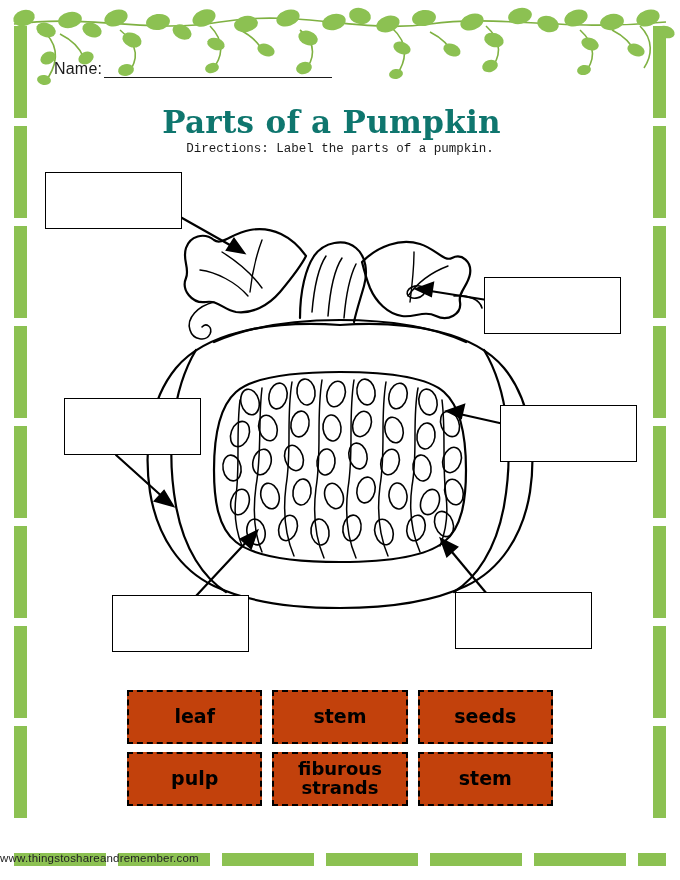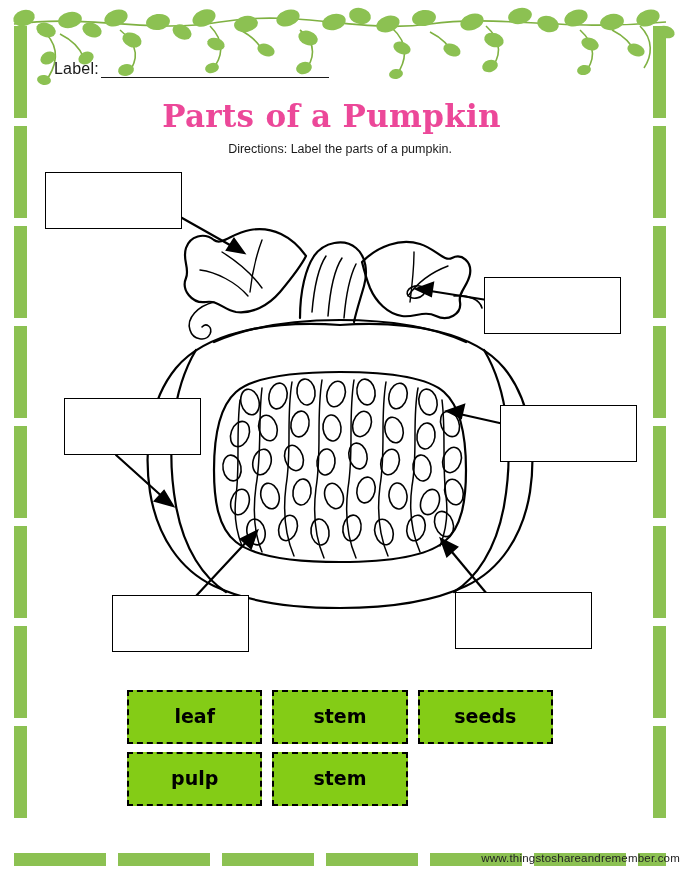--- a/index.html
+++ b/index.html
@@ -59,36 +59,36 @@
     width: 228px;
     border-bottom: 1.6px solid #1a1a1a;
     height: 15px;
     margin-left: 2px;
   }
 
   
   .title {
     position: absolute;
     left: 0;
-    top: 98px;
+    top: 104px;
     width: 663px;
     text-align: center;
     font-family: "DejaVu Serif", serif;
     font-weight: bold;
     font-size: 31px;
-    color: #ec4899;
+    color: #0f766e;
     letter-spacing: .3px;
   }
   .directions {
     position: absolute;
     left: 0;
     top: 142px;
     width: 680px;
     text-align: center;
-    font-family: Liberation Sans, sans-serif;
+    font-family: Liberation Mono, monospace;
     font-size: 12.5px;
     color: #1a1a1a;
   }
 
   
   .ansbox {
     position: absolute;
     border: 1.4px solid #000;
     background: #ffffff;
   }
@@ -118,31 +118,31 @@
     border: 2px dashed #000;
     display: flex;
     align-items: center;
     justify-content: center;
     font-family: "DejaVu Sans", sans-serif;
     font-weight: bold;
     font-size: 19px;
     color: #000;
     text-align: center;
     line-height: 1.05;
-    background: #84cc16;
+    background: #c2410c;
   }
   .word.two-line { font-size: 18px; }
 
   
   .footer {
     position: absolute;
     left: 0;
     top: 852px;
     width: 680px;
-    text-align: right;
+    text-align: left;
     font-family: "Liberation Sans", sans-serif;
     font-size: 11.5px;
     color: #222;
     letter-spacing: .2px;
   }
 </style>
 </head>
 <body>
 
 <div class="page">
@@ -230,21 +230,21 @@
       <ellipse cx="590" cy="44" rx="9" ry="6" transform="rotate(20 590 44)"></ellipse>
       <ellipse cx="584" cy="70" rx="7" ry="5" transform="rotate(-12 584 70)"></ellipse>
       <ellipse cx="612" cy="22" rx="12" ry="8" transform="rotate(-10 612 22)"></ellipse>
       <ellipse cx="636" cy="50" rx="9" ry="6" transform="rotate(22 636 50)"></ellipse>
       <ellipse cx="648" cy="18" rx="12" ry="8" transform="rotate(-20 648 18)"></ellipse>
       <ellipse cx="666" cy="32" rx="9" ry="6" transform="rotate(18 666 32)"></ellipse>
     </g>
   </svg>
 
   <div class="name-row">
-    <span class="name-label">Label:</span>
+    <span class="name-label">Name:</span>
     <span class="name-line"></span>
   </div>
 
   <div class="title">Parts of a Pumpkin</div>
   <div class="directions">Directions: Label the parts of a pumpkin.</div>
 
   <svg class="art" viewBox="0 0 680 880">
     <g fill="none" stroke="#000" stroke-width="2.2" stroke-linecap="round" stroke-linejoin="round">
 
       <path d="M340,325
@@ -396,18 +396,24 @@
 
   <div class="ansbox" style="left:112px; top:595px; width:135px; height:55px;"></div>
 
   <div class="ansbox" style="left:455px; top:592px; width:135px; height:55px;"></div>
 
   <div class="wordbank">
     <div class="word">leaf</div>
     <div class="word">stem</div>
     <div class="word">seeds</div>
     <div class="word">pulp</div>
+    <div class="word two-line">
+      <span style="display:block">
+        <span>fiburous</span><br>
+        <span>strands</span>
+      </span>
+    </div>
     <div class="word">stem</div>
   </div>
 
   <div class="footer">www.thingstoshareandremember.com</div>
 
 </div>
 
 </body></html>

